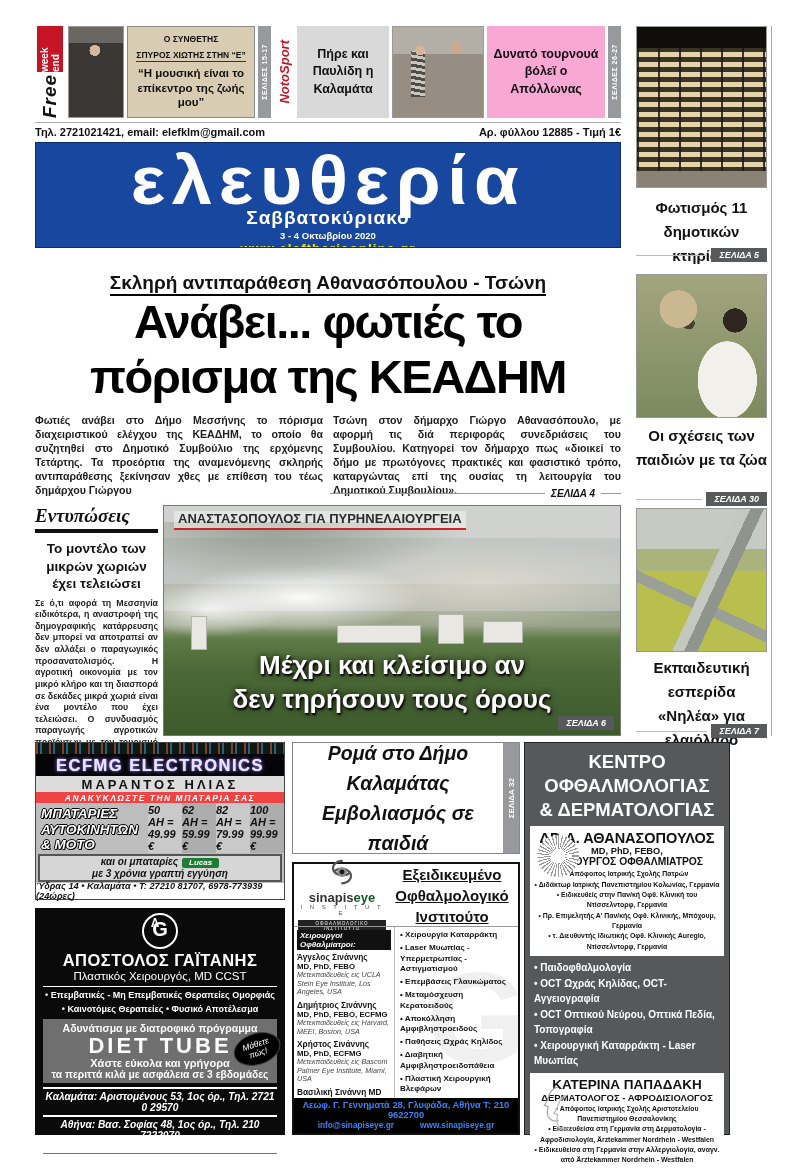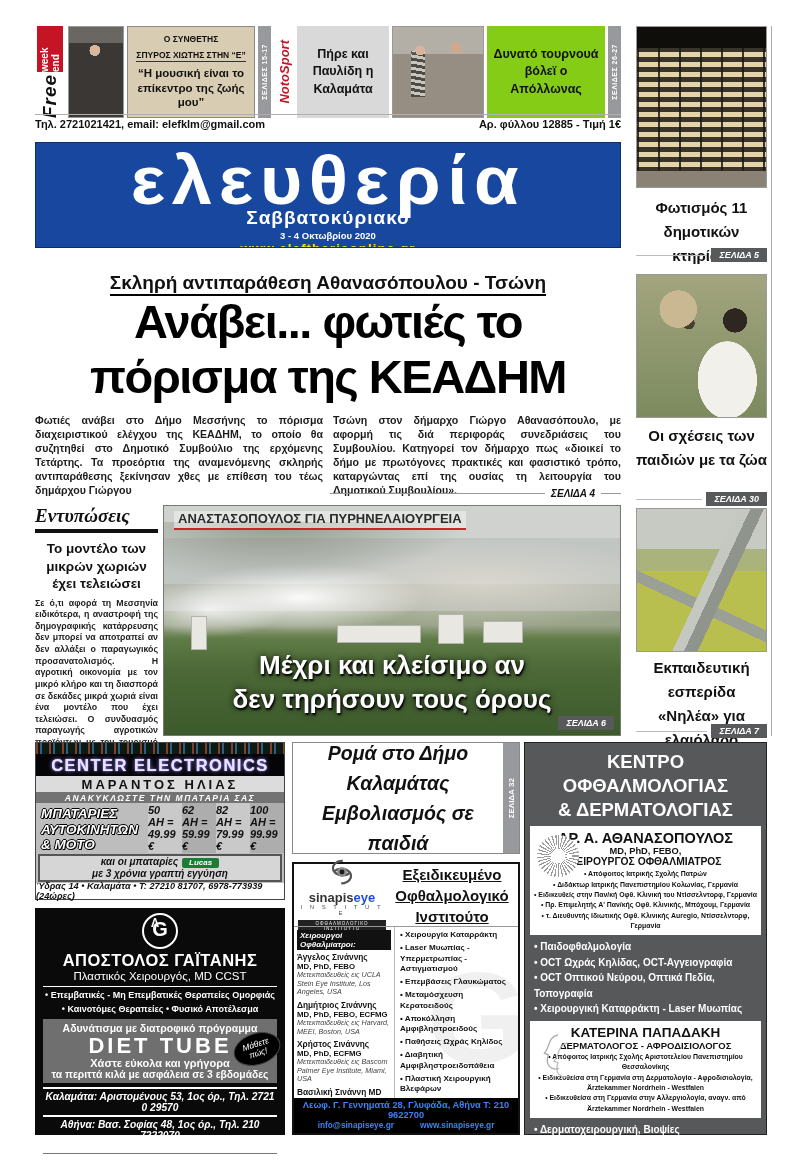--- a/index.html
+++ b/index.html
@@ -19,24 +19,24 @@
 .bc-k1{font-size:8.5px;font-weight:bold}
 .bc-k2{font-size:8.5px;font-weight:bold;border-bottom:1px solid #333;display:inline-block;margin:0 auto;padding-bottom:1px}
 .bc-q{font-size:11.5px;font-weight:bold;margin-top:4px;line-height:1.3}
 .vbar{width:13px;background:#97999c;color:#fff;display:flex;align-items:center;justify-content:center}
 .vbar span{writing-mode:vertical-rl;transform:rotate(180deg);font-size:7px;font-weight:bold;letter-spacing:.5px;white-space:nowrap}
 .noto{width:20px;background:#fff;display:flex;align-items:center;justify-content:center}
 .noto span{writing-mode:vertical-rl;transform:rotate(180deg);color:#c41425;font-weight:bold;font-style:italic;font-size:13px}
 .box-teaser{display:flex;align-items:center;justify-content:center;text-align:center;font-weight:bold;font-size:12.5px;line-height:1.4;padding:2px}
 .box-kal{width:92px;background:#d9d9d9}
 .ph-men{width:92px;background:radial-gradient(circle 8px at 30% 26%,#d8b49a 0 60%,transparent 61%),radial-gradient(circle 9px at 70% 23%,#cfa98e 0 60%,transparent 61%),repeating-linear-gradient(10deg,rgba(20,20,20,.55) 0 3px,rgba(250,250,250,.5) 3px 6px) 24% 55%/14px 46px no-repeat,linear-gradient(180deg,#b3aea6 0 30%,#968e82 30% 100%)}
-.box-volley{flex:1;background:#84cc16}
-
-
-.contact{position:absolute;left:35px;top:114px;width:586px;height:19px;border-top:1px solid #b0b0b0;display:flex;justify-content:space-between;align-items:center;font-size:11px;font-weight:bold}
+.box-volley{flex:1;background:#f9a8d4}
+
+
+.contact{position:absolute;left:35px;top:122px;width:586px;height:19px;border-top:1px solid #b0b0b0;display:flex;justify-content:space-between;align-items:center;font-size:11px;font-weight:bold}
 
 
 .masthead{position:absolute;left:35px;top:142px;width:586px;height:106px;background:#17479E;border:1px solid #0c2f6b;text-align:center;color:#fff;overflow:hidden;padding-top:2px}
 .mh-logo{font-size:66px;font-weight:bold;letter-spacing:6px;line-height:1.0;transform:scale(1.1,1.05);transform-origin:center top}
 .mh-ed{font-size:19px;font-weight:bold;letter-spacing:1px;margin-top:-4px}
 .mh-date{font-size:9.5px;font-weight:bold;margin-top:1px}
 .mh-url{font-size:13.5px;font-weight:bold;color:#F2E500;letter-spacing:1px}
 
 
 .kicker{position:absolute;left:35px;top:272px;width:586px;text-align:center}
@@ -98,21 +98,21 @@
 .sb-rule{position:absolute;left:771px;top:26px;height:710px;border-left:1px solid #aaa}
 
 
 .adE{position:absolute;left:35px;top:742px;width:250px;height:158px;border:1px solid #444;display:flex;flex-direction:column;background:#bdbdbd}
 .ce-circuit{height:12px;background:
  repeating-linear-gradient(90deg,rgba(235,90,60,.55) 0 2px,transparent 2px 13px),
  repeating-linear-gradient(90deg,rgba(90,160,235,.5) 4px 6px,transparent 6px 17px),
  #0c1a14}
 .ce-name{height:24px;background:#050508;color:#e8e2ff;display:flex;align-items:center;justify-content:center;font-size:16.5px;font-weight:bold;letter-spacing:1.5px;text-shadow:0 0 4px #8f78ff,0 0 1px #fff}
 .ce-mar{height:17px;background:#dcdcdc;display:flex;align-items:center;justify-content:center;font-weight:bold;font-size:13px;letter-spacing:3px}
-.ce-rec{height:12px;background:#737373;color:#fff;font-style:italic;font-weight:bold;font-size:8.5px;display:flex;align-items:center;justify-content:center;letter-spacing:1.5px}
+.ce-rec{height:12px;background:#ef4444;color:#fff;font-style:italic;font-weight:bold;font-size:8.5px;display:flex;align-items:center;justify-content:center;letter-spacing:1.5px}
 .ce-prices{flex:1;display:flex}
 .ce-left{width:112px;padding:3px 2px 0 5px;font-weight:bold;font-style:italic;color:#fff;font-size:13.5px;line-height:1.15;text-shadow:1px 0 0 #000,-1px 0 0 #000,0 1px 0 #000,0 -1px 0 #000,1px 1px 0 #000}
 .ce-right{flex:1;display:flex;flex-direction:row}
 .ce-row{flex:1;display:flex;align-items:center;justify-content:flex-end;padding-right:6px;font-weight:bold;font-style:italic;font-size:11px}
 .ce-row:nth-child(odd){background:#c9c9c9}
 .ce-row:nth-child(even){background:#adadad}
 .ce-lucas{height:28px;background:#d6d6d6;border:2px solid #555;margin:1px 2px;display:flex;flex-direction:column;align-items:center;justify-content:center;font-size:10px;font-weight:bold;font-style:italic;line-height:1.25}
 .lucas-badge{display:inline-block;background:#1e7c35;color:#fff;font-size:8px;padding:0 7px;font-style:italic;border-radius:2px;margin-left:4px}
 .ce-addr{height:16px;background:#fff;display:flex;align-items:center;justify-content:center;font-size:9.2px;font-weight:bold;font-style:italic}
 
@@ -140,41 +140,41 @@
 .adR{position:absolute;left:292px;top:742px;width:228px;height:112px;border:1px solid #888;display:flex}
 .roma-main{flex:1;display:flex;flex-direction:column;align-items:center;justify-content:center;font-size:19.5px;font-weight:bold;font-style:italic;text-align:center;line-height:1.55}
 .roma-bar{width:16px;background:#97999c;display:flex;align-items:center;justify-content:center}
 .roma-bar span{writing-mode:vertical-rl;transform:rotate(180deg);color:#fff;font-weight:bold;font-size:8px}
 
 
 .adS{position:absolute;left:292px;top:862px;width:228px;height:273px;border:2px solid #111;display:flex;flex-direction:column;background:#fff}
 .sn-top{height:62px;display:flex;align-items:center;padding:2px 4px;gap:4px}
 .sn-logo{width:88px;text-align:center}
 .sn-word{font-size:13px;font-weight:bold;color:#333;line-height:1}
-.sn-word .lt{color:#1d4ed8}
+.sn-word .lt{color:#14532d}
 .sn-inst{font-size:6px;letter-spacing:3px;color:#555}
 .sn-tag{display:inline-block;background:#222;color:#eee;font-size:4.5px;letter-spacing:1px;padding:1px 3px;margin-top:1px}
 .sn-right{flex:1;text-align:center;font-size:15px;font-weight:bold;line-height:1.4;text-decoration:underline}
 .sn-cols{flex:1;display:flex;border-top:1px solid #999;overflow:hidden}
 .sn-colL{width:101px;padding:3px;border-right:1px solid #bbb}
 .snl-head{background:#111;color:#fff;font-size:8px;font-weight:bold;font-style:italic;padding:1px 3px;display:inline-block;margin-bottom:2px}
 .sn-doc{margin-bottom:3px}
 .snd-name{font-size:8.3px;font-weight:bold}
 .snd-cred{font-size:7.8px;font-weight:bold}
 .snd-det{font-size:7.2px;color:#444;font-style:italic;line-height:1.2}
 .sn-colR{flex:1;padding:3px 2px 3px 5px;position:relative}
 .sn-g{position:absolute;right:-10px;top:26px;font-size:130px;color:rgba(0,0,0,.06);font-weight:bold;line-height:1}
 .sn-proc{font-size:8.1px;font-weight:bold;line-height:1.3;margin-bottom:2.5px;position:relative}
 .sn-proc::before{content:"• "}
 .sn-bottom{background:#000;color:#3b82f6;text-align:center;padding:2px 0 3px;font-weight:bold}
 .snb-1{font-size:9.3px}
 .snb-2{font-size:8.3px;display:flex;justify-content:center;gap:26px}
 
 
-.adC{position:absolute;left:524px;top:742px;width:243px;height:393px;background:#57585a;border:1px solid #222;padding:5px;display:flex;flex-direction:column;gap:4px;color:#fff}
+.adC{position:absolute;left:524px;top:742px;width:206px;height:393px;background:#57585a;border:1px solid #222;padding:5px;display:flex;flex-direction:column;gap:4px;color:#fff}
 .kc-head{text-align:center;font-size:18.5px;font-weight:bold;line-height:1.3;margin-top:2px}
 .kc-panel{background:#fff;color:#111;text-align:center;padding:4px;position:relative}
 .kp-logo{position:absolute;left:7px;top:9px;width:42px;height:42px;border-radius:50%;background:radial-gradient(circle,#fff 0 7px,transparent 7px),repeating-conic-gradient(#9a9a9a 0 4deg,#fff 4deg 11deg)}
 .kp-name{font-size:14.5px;font-weight:bold}
 .kp-cred{font-size:9.3px;font-weight:bold}
 .kp-role{font-size:10.3px;font-weight:bold;margin-bottom:2px}
 .kp-b{font-size:6.9px;font-weight:bold;line-height:1.5}
 .kp-b::before{content:"• "}
 .kc-list{padding:0 4px}
 .kl-item{font-size:10px;font-weight:bold;line-height:1.55}
@@ -280,21 +280,21 @@
   <div class="sb-photo sb3"></div>
   <div class="sb-title st3">Εκπαιδευτική εσπερίδα «Νηλέα» για ελαιόλαδο</div>
   <div class="sbrow sr3">
     <div class="ln"></div>
     <span class="badge">ΣΕΛΙΔΑ 7</span>
   </div>
   <div class="sb-rule"></div>
 
   <div class="adE">
     <div class="ce-circuit"></div>
-    <div class="ce-name">CENTER ELECTRONICS</div>
+    <div class="ce-name">ECFMG ELECTRONICS</div>
     <div class="ce-mar">ΜΑΡΑΝΤΟΣ ΗΛΙΑΣ</div>
     <div class="ce-rec">ΑΝΑΚΥΚΛΩΣΤΕ ΤΗΝ ΜΠΑΤΑΡΙΑ ΣΑΣ</div>
     <div class="ce-prices">
       <div class="ce-left">
         <div>ΜΠΑΤΑΡΙΕΣ</div>
         <div>ΑΥΤΟΚΙΝΗΤΩΝ</div>
         <div>&amp; ΜΟΤΟ</div>
       </div>
       <div class="ce-right">
         <div class="ce-row">50 AH = 49.99 €</div>

